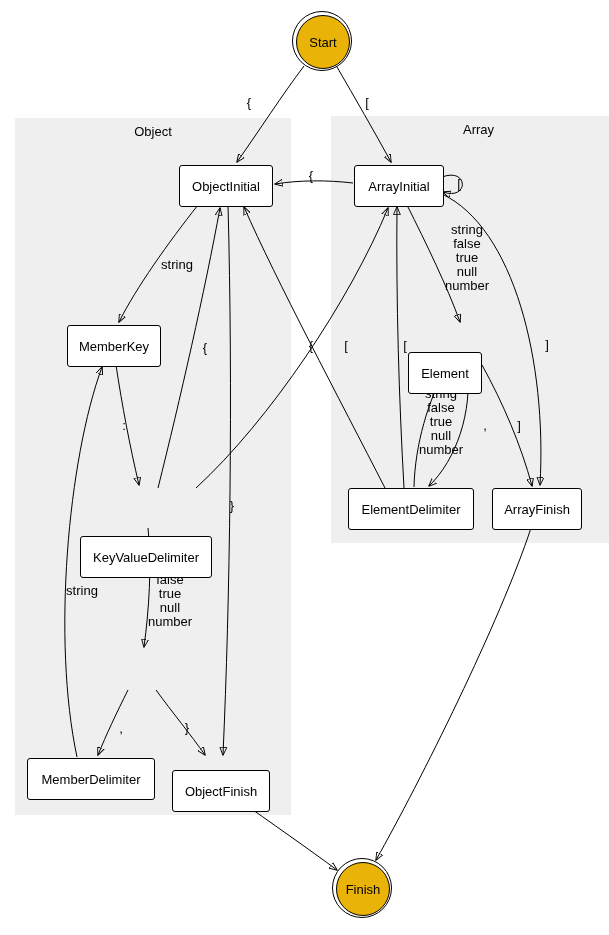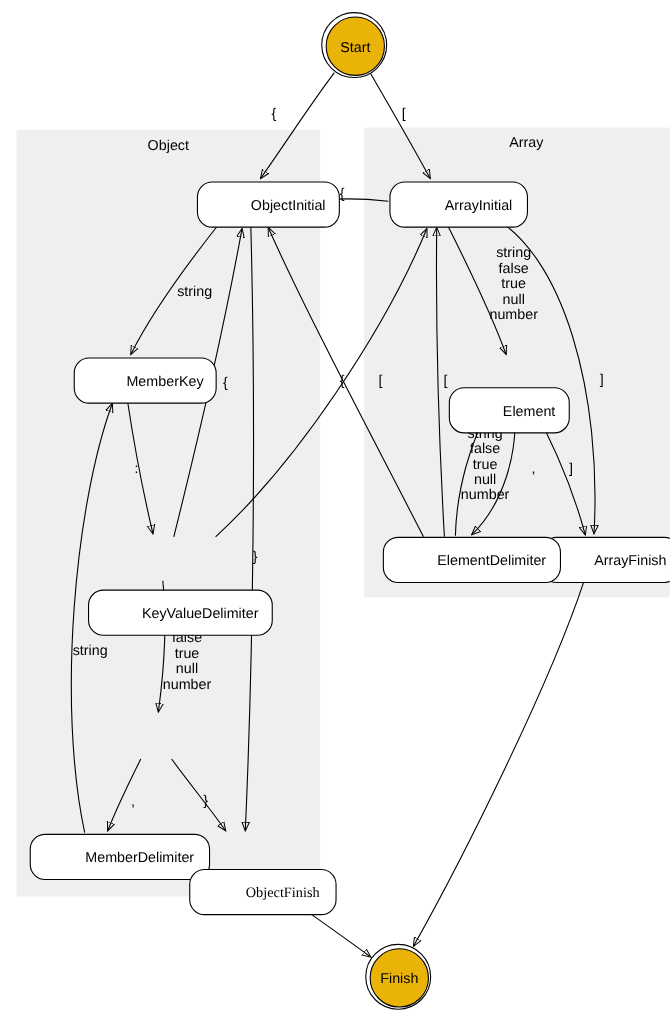--- a/index.html
+++ b/index.html
@@ -4,22 +4,22 @@
 <style>
   html,body { margin:0; padding:0; background:#ffffff; }
   body { font-family:"Liberation Sans","DejaVu Sans",sans-serif; color:#000; }
   .canvas { position:relative; width:609px; height:935px; background:#fff; overflow:hidden; }
   .cluster { position:absolute; background:#efefef; z-index:0; }
   .cluster-label { position:absolute; top:6px; left:0; right:0; text-align:center; font-size:13px; }
   svg.edges { position:absolute; left:0; top:0; z-index:1; }
   svg.edges path { fill:none; stroke:#000; stroke-width:1; }
   .edge-label { position:absolute; transform:translate(-50%,-50%); font-size:13px; line-height:14px;
                 text-align:center; white-space:pre-line; z-index:2; }
-  .node { position:absolute; background:#fff; border:1px solid #000; border-radius:14px;
-          display:flex; align-items:center; justify-content:center; font-size:13px; z-index:3;padding-left:36px; }
+  .node { position:absolute; background:#fff; border:1px solid #000; border-radius:3px;
+          display:flex; align-items:center; justify-content:center; font-size:13px; z-index:3; }
   .circle-outer { position:absolute; width:52px; height:52px; border:1px solid #000; border-radius:50%;
                   padding:3px; background:#fff; box-sizing:content-box; z-index:3; }
   .circle-inner { width:100%; height:100%; border:1px solid #000; border-radius:50%;
                   display:flex; align-items:center; justify-content:center; font-size:13px; background:#eab308; }
 </style>
 </head>
 <body>
 
 <div class="canvas">
 
@@ -98,19 +98,19 @@
   </div>
 
   <div class="node" style="left:179px;top:165px;width:92px;height:40px;">ObjectInitial</div>
   <div class="node" style="left:354px;top:165px;width:88px;height:40px;">ArrayInitial</div>
   <div class="node" style="left:67px;top:325px;width:92px;height:40px;">MemberKey</div>
   <div class="node" style="left:408px;top:325px;width:72px;height:40px;margin-top:27px;">Element</div>
   <div class="node" style="left:80px;top:488px;width:130px;height:40px;margin-top:48px;">KeyValueDelimiter</div>
   <div class="node" style="left:492px;top:488px;width:88px;height:40px;">ArrayFinish</div>
   <div class="node" style="left:348px;top:488px;width:124px;height:40px;">ElementDelimiter</div>
   <div class="node" style="left:27px;top:758px;width:126px;height:40px;">MemberDelimiter</div>
-  <div class="node" style="left:172px;top:790px;width:96px;height:40px;font-family:Liberation Serif, serif;">ObjectFinish</div>
+  <div class="node" style="left:172px;top:770px;width:96px;height:40px;">ObjectFinish</div>
 
   <div class="circle-outer" style="left:332px;top:858px;">
     <div class="circle-inner">Finish</div>
   </div>
 
 </div>
 
 </body></html>

